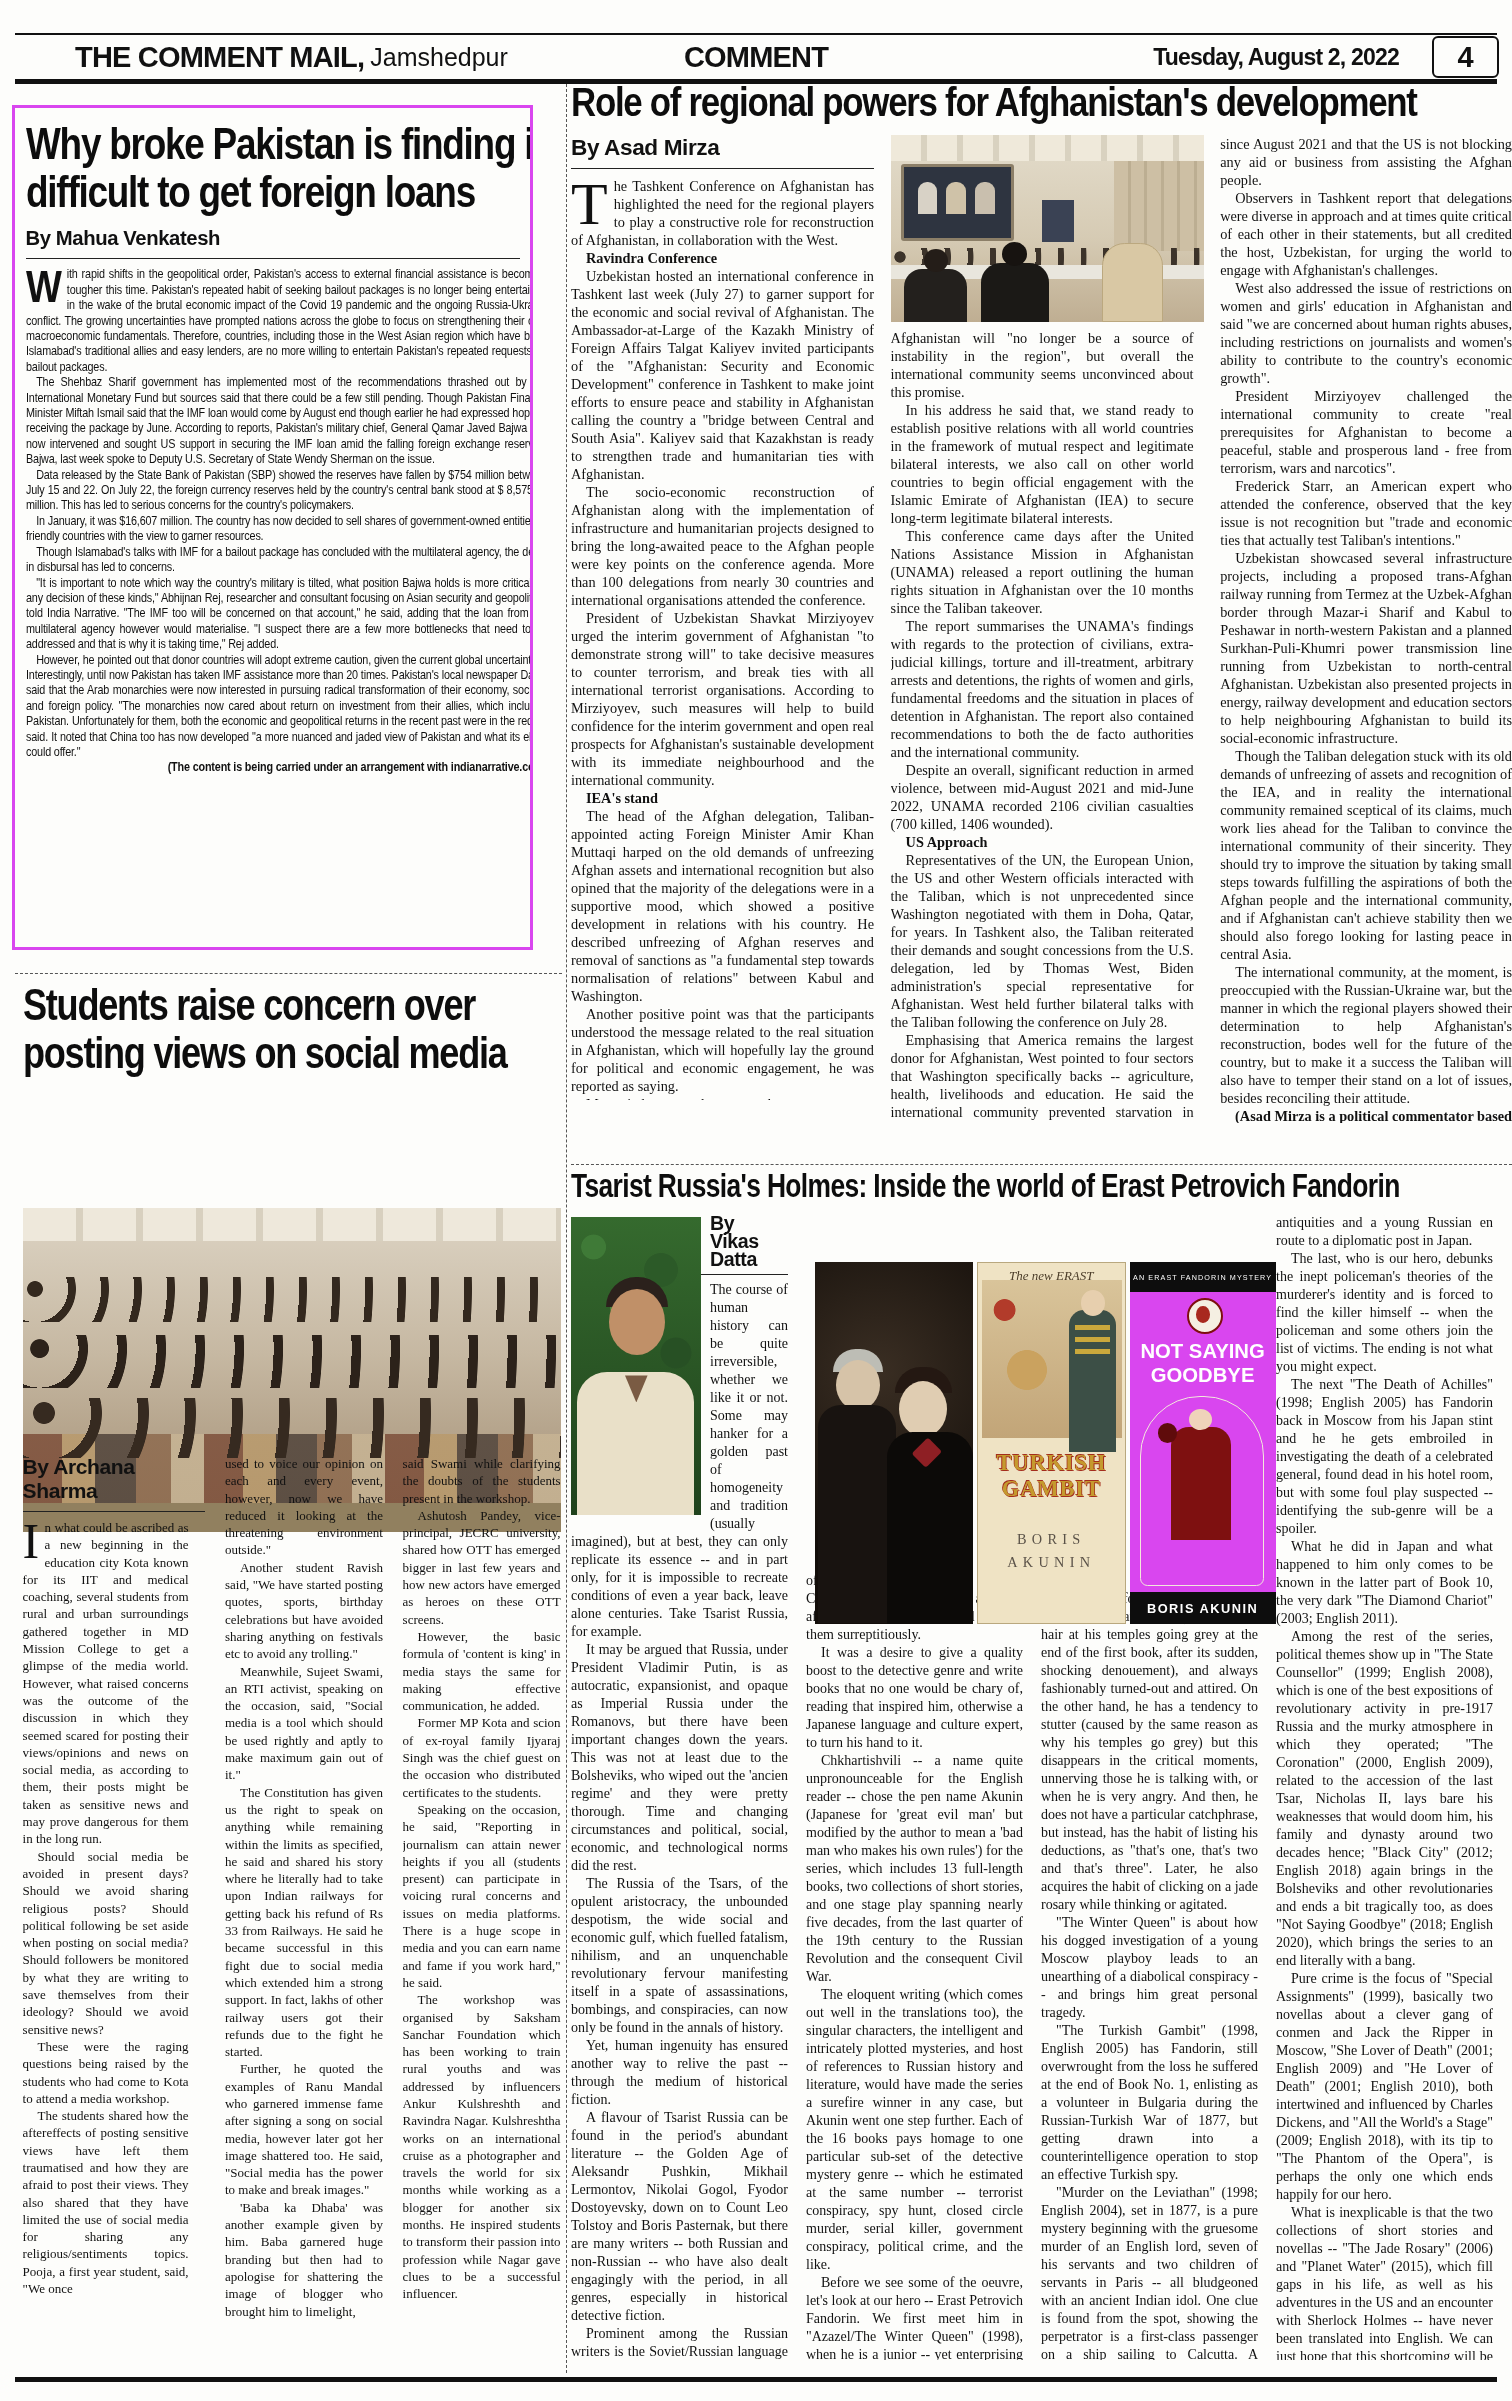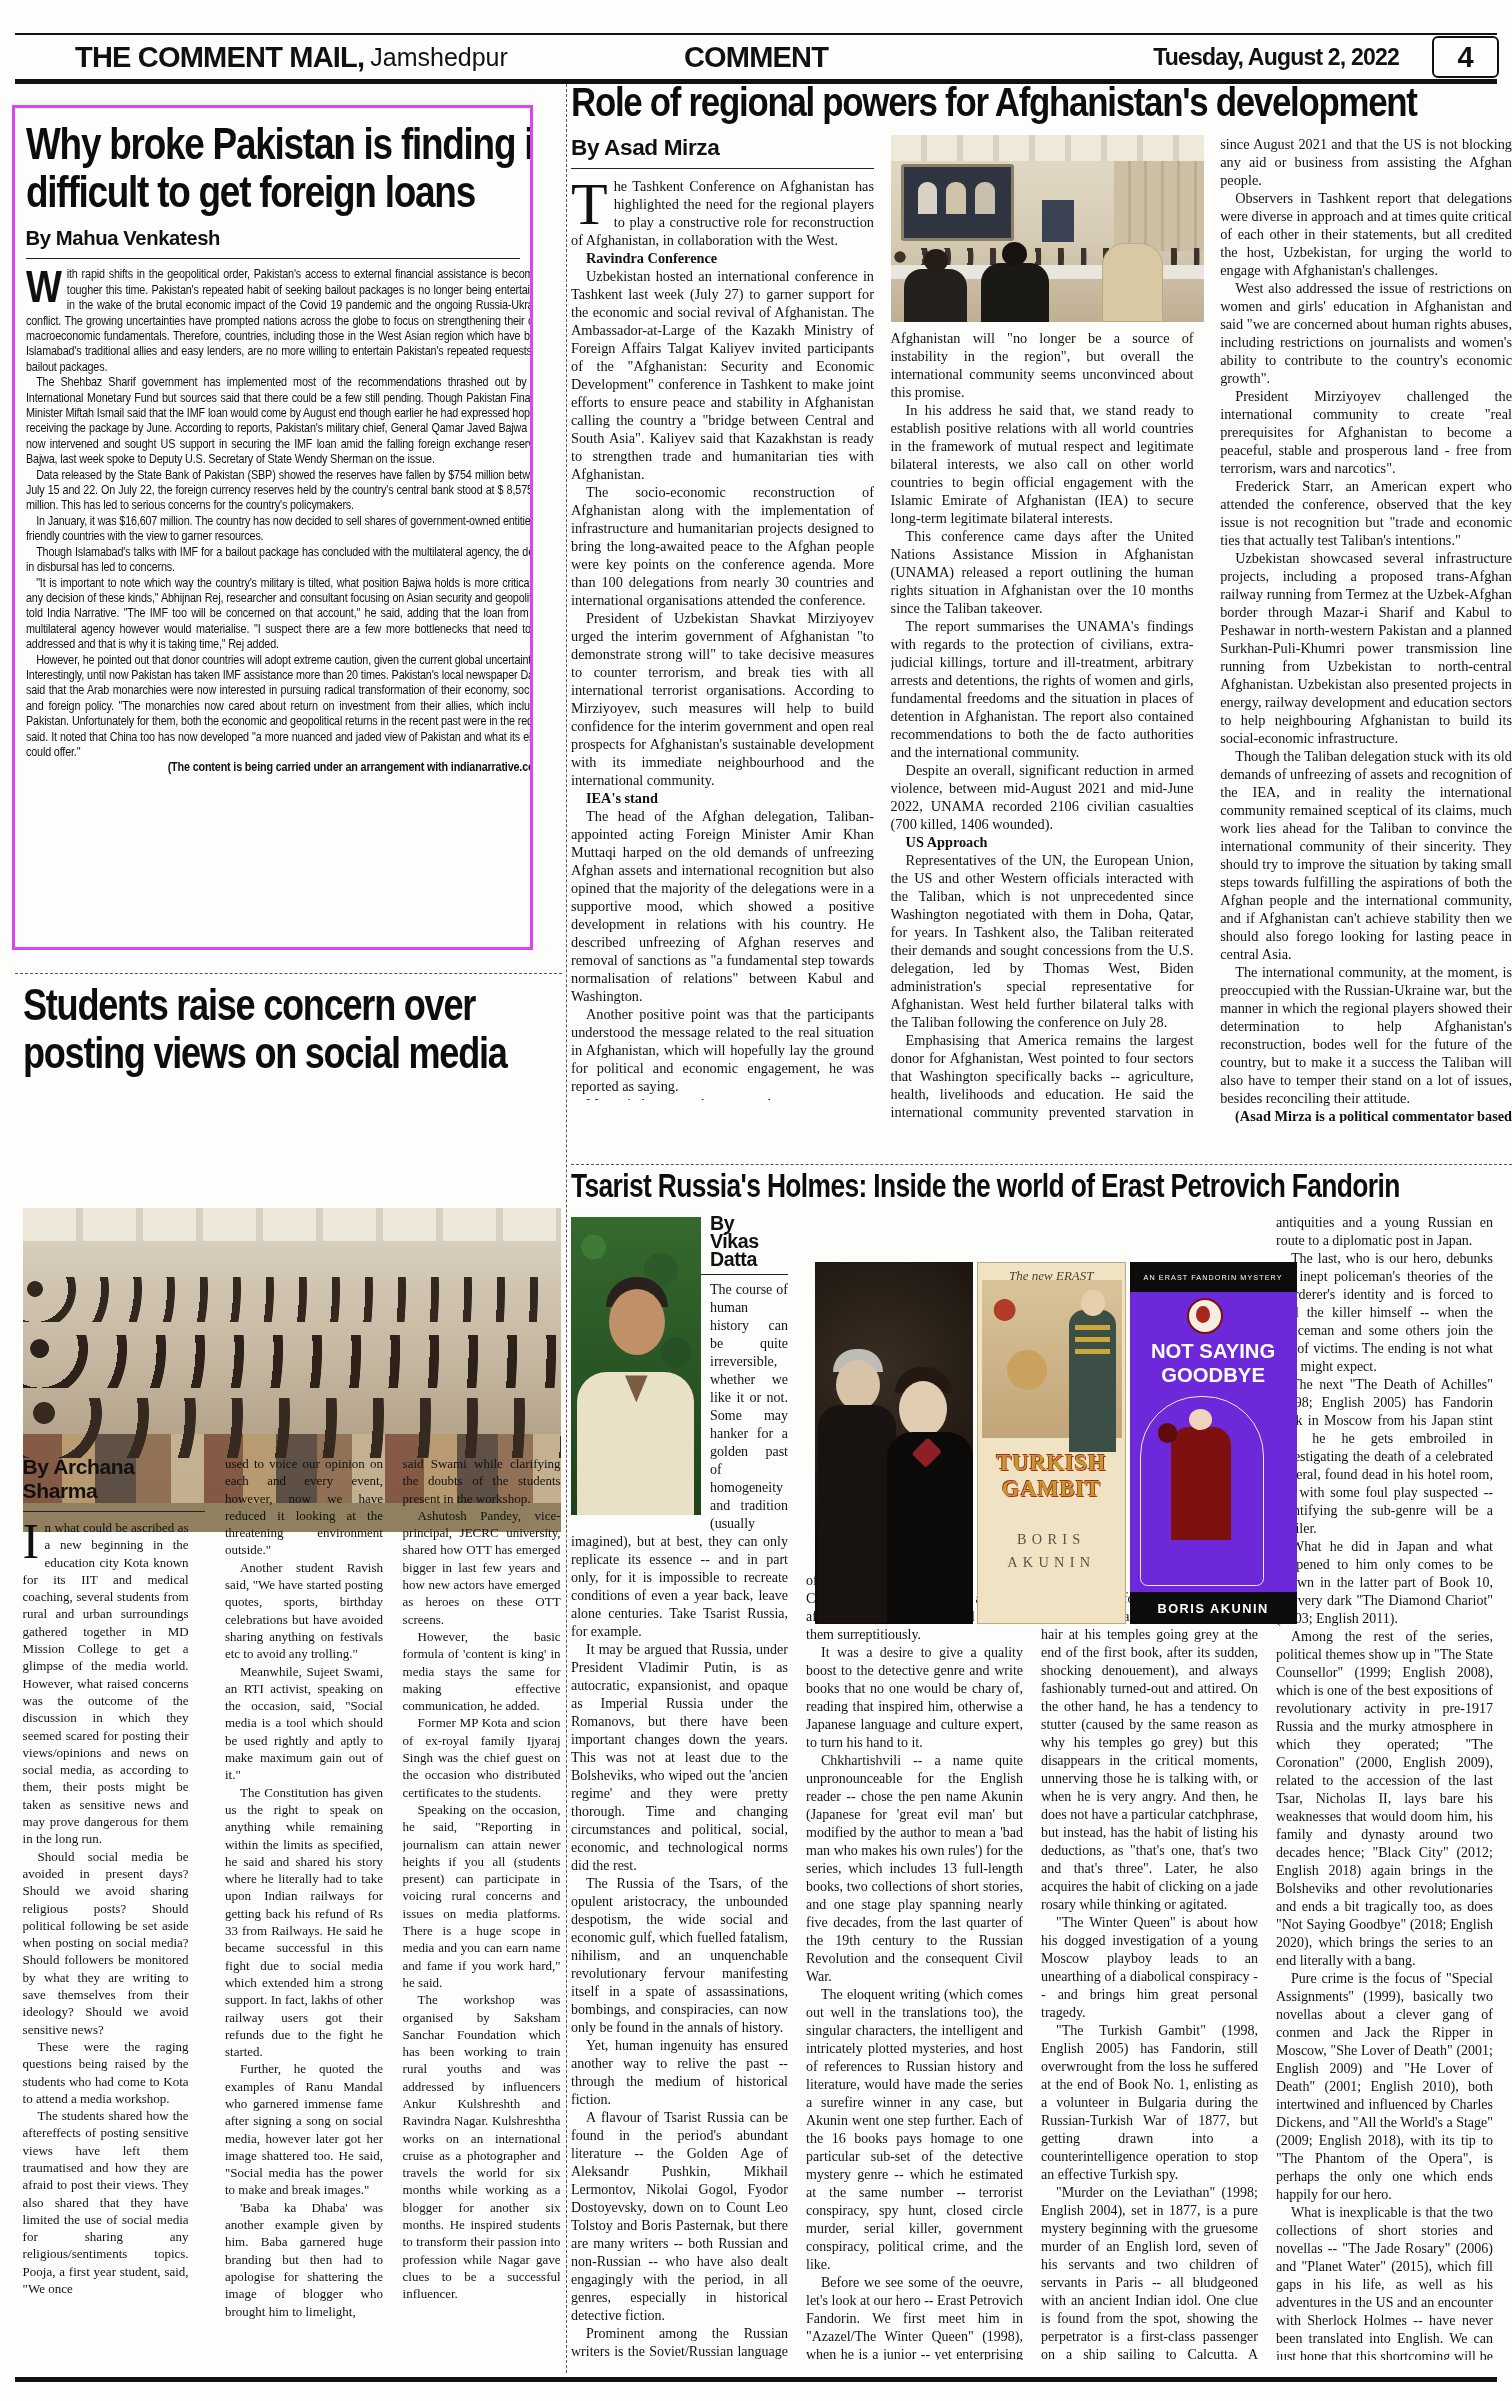--- a/index.html
+++ b/index.html
@@ -145,21 +145,21 @@
       linear-gradient(180deg,#d9c49a,#c2a578);}
   #tg-cover .soldier{position:absolute;left:87px;top:30px;width:47px;height:142px;border-radius:15px 15px 0 0;background:#3c4f46;}
   #tg-cover .soldier:before{content:"";position:absolute;left:11.3px;top:-19.6px;width:24px;height:25.6px;border-radius:50%;background:#e7cfae;}
   #tg-cover .soldier:after{content:"";position:absolute;left:6px;top:15px;width:35px;height:4.5px;background:#caa83c;box-shadow:0 12px 0 #caa83c,0 24px 0 #caa83c;}
   #tg-cover .title{position:absolute;left:0;top:187px;width:100%;text-align:center;
      font-family:"Liberation Serif",serif;font-weight:bold;font-size:22.6px;line-height:25.6px;
      color:#c59a2e;text-shadow:0.8px 0.8px 0 #a32c1c,-0.8px -0.8px 0 #a32c1c;letter-spacing:0.8px;}
   #tg-cover .author{position:absolute;left:0;top:265px;width:100%;text-align:center;
      font-family:"Liberation Serif",serif;font-size:14.3px;letter-spacing:5.3px;color:#5a5248;line-height:22.6px;}
   
-  #nsg-cover{width:146px;height:362px;background:#6d28d9;padding-left:21px;}
+  #nsg-cover{width:146px;height:362px;background:#d946ef;}
   #nsg-cover .band-top{position:absolute;left:0;top:0;width:100%;height:30px;background:#0d0d0d;
      color:#fff;font-family:"Liberation Sans",sans-serif;font-size:7.2px;letter-spacing:1.1px;
      display:flex;align-items:center;justify-content:center;}
   #nsg-cover .medal{position:absolute;left:57px;top:36px;width:32px;height:32px;border-radius:50%;
      background:#f5efe2;border:2.3px solid #7e0f0f;}
   #nsg-cover .medal i{position:absolute;left:7.5px;top:6px;width:13.6px;height:16.6px;border-radius:50%;background:#a8281e;}
   #nsg-cover .title{position:absolute;left:0;top:77px;width:100%;text-align:center;
      font-family:"Liberation Sans",sans-serif;font-weight:bold;font-size:20.3px;line-height:24px;color:#fff;}
   #nsg-cover .frame{position:absolute;left:10.5px;top:134px;width:122px;height:188px;
      border:1.5px solid #f3e9dc;border-radius:60px 60px 7.5px 7.5px;}

